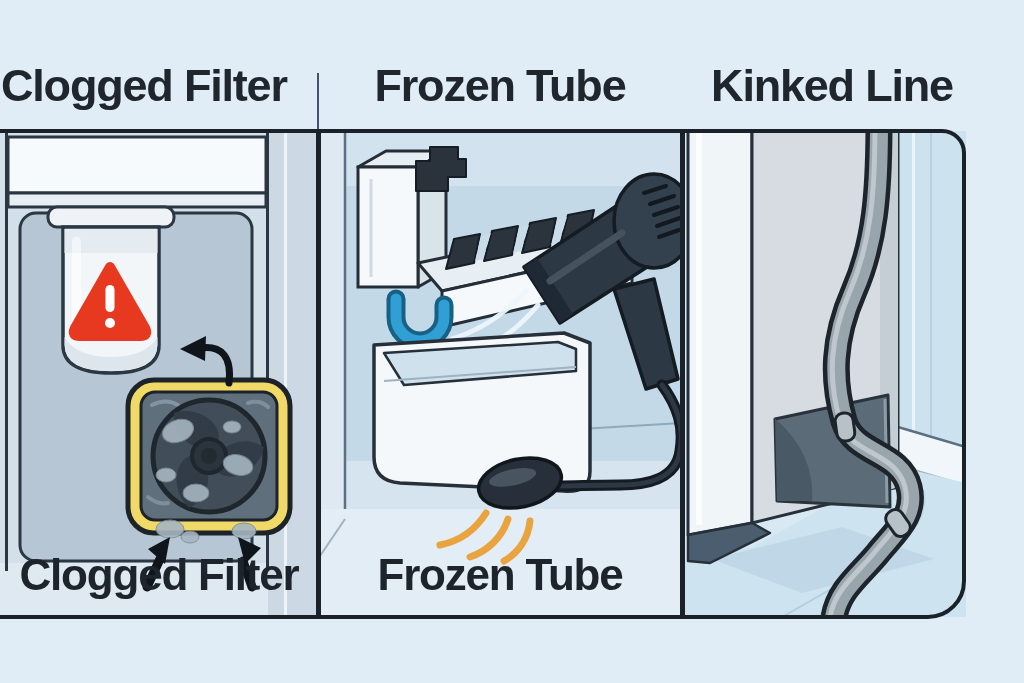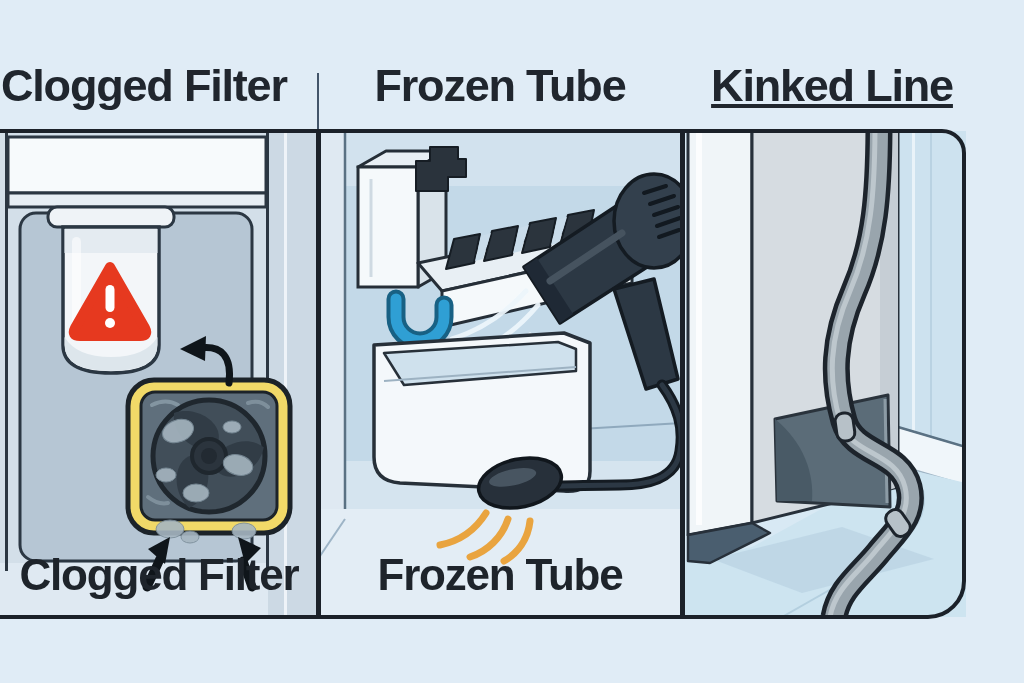--- a/index.html
+++ b/index.html
@@ -7,21 +7,21 @@
     position:relative;width:1024px;height:683px;overflow:hidden;
     background:#e0ecf6;
     font-family:"Liberation Sans", sans-serif;
   }
   .title{
     position:absolute;top:63px;z-index:6;line-height:1;white-space:nowrap;
     font-weight:700;font-size:45px;letter-spacing:-1.2px;color:#20262e;
   }
   .t1{left:1px;width:317px;text-align:left;}
   .t2{left:318px;width:364px;text-align:center;}
-  .t3{left:682px;width:300px;text-align:center;text-decoration:underline;}
+  .t3{left:682px;width:300px;text-align:center;}
   .caption{
     position:absolute;top:553px;z-index:6;line-height:1;white-space:nowrap;
     font-weight:700;font-size:44px;letter-spacing:-1.2px;color:#1e242b;text-align:center;
   }
   .c1{left:0;width:318px;}
   .c2{left:318px;width:364px;}
   .frame{
     position:absolute;left:-60px;top:129px;width:1026px;height:490px;box-sizing:border-box;
     border:4px solid #1b2129;border-top-right-radius:24px;border-bottom-right-radius:38px;
     z-index:5;pointer-events:none;

